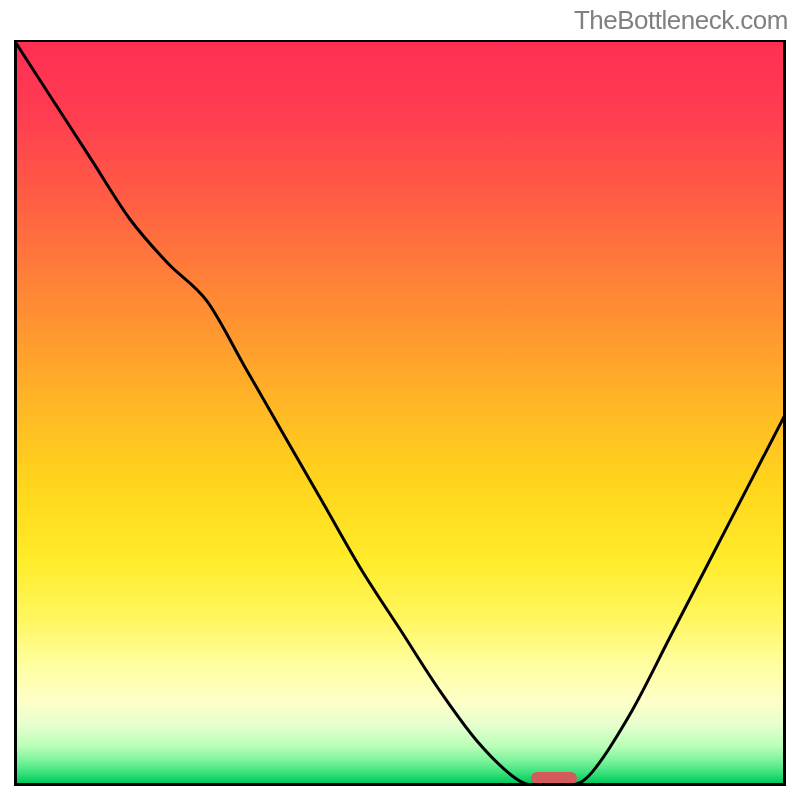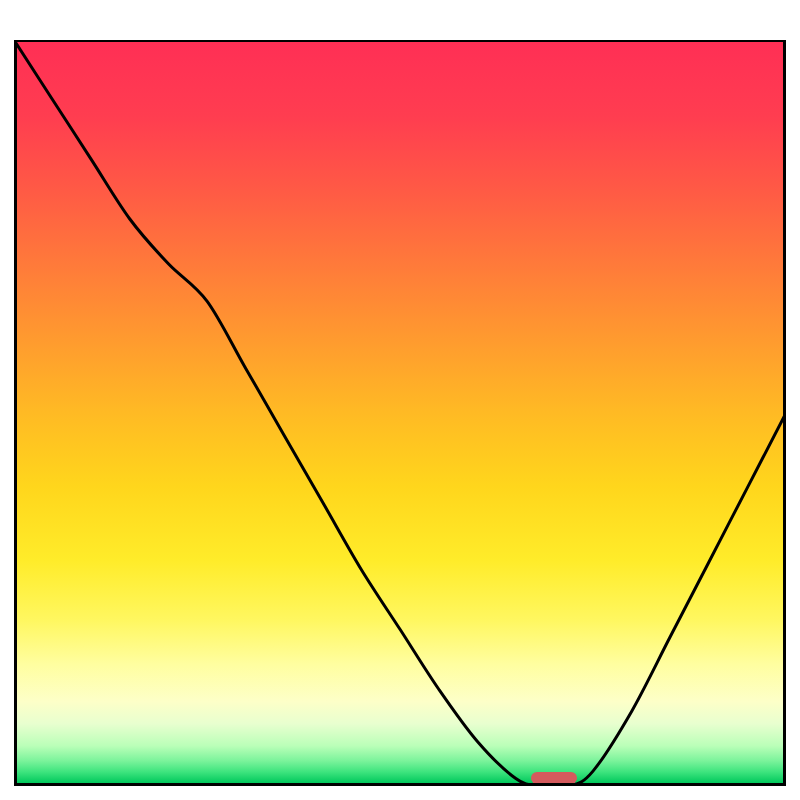--- a/index.html
+++ b/index.html
@@ -86,20 +86,21 @@
     background: #d45a5d;
     border-radius: 6px;
     z-index: 4;
     transform: translate(-50%, -50%);
   }
 </style>
 </head>
 <body>
 
 <div class="frame">
+  <div class="watermark">TheBottleneck.com</div>
 
   <div class="plot-outer">
     <div class="gradient-bg"></div>
 
     <svg class="curve" viewBox="0 0 772 746" preserveAspectRatio="none">
       <path id="curve-path" fill="none" stroke="#000000" stroke-width="3" stroke-linecap="round" d="M 0.0 0.0 C 6.2 9.5, 26.2 40.6, 38.6 59.7 C 51.0 78.8, 64.8 100.3, 77.2 119.4 C 89.6 138.5, 103.4 162.3, 115.8 179.0 C 128.2 195.8, 142.0 210.7, 154.4 223.8 C 166.8 236.9, 180.6 244.4, 193.0 261.1 C 205.4 277.8, 219.2 306.8, 231.6 328.2 C 244.0 349.7, 257.8 373.9, 270.2 395.4 C 282.6 416.9, 296.4 441.0, 308.8 462.5 C 321.2 484.0, 335.0 509.4, 347.4 529.7 C 359.8 550.0, 373.6 570.2, 386.0 589.3 C 398.4 608.4, 412.2 631.1, 424.6 649.0 C 437.0 666.9, 450.8 686.9, 463.2 701.2 C 475.6 715.6, 491.9 731.4, 501.8 738.5 C 511.7 745.7, 516.3 744.8, 525.0 746.0 C 533.6 747.2, 547.2 748.4, 555.8 746.0 C 564.5 743.6, 569.1 743.0, 579.0 731.1 C 588.9 719.1, 605.2 692.9, 617.6 671.4 C 630.0 649.9, 643.8 620.7, 656.2 596.8 C 668.6 572.9, 682.4 546.1, 694.8 522.2 C 707.2 498.3, 721.0 471.5, 733.4 447.6 C 745.8 423.7, 765.8 384.9, 772.0 373.0"></path>
     </svg>
 
     <div id="valley" class="valley-marker" style="left: 70%; top: calc(100% - 8px);"></div>
 

